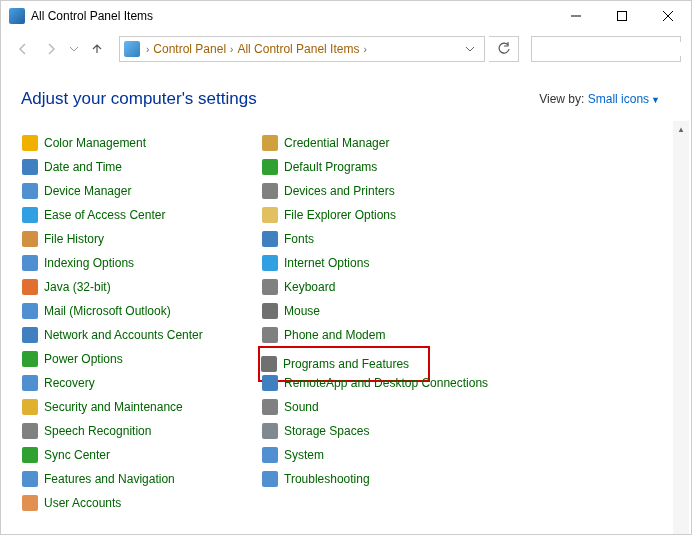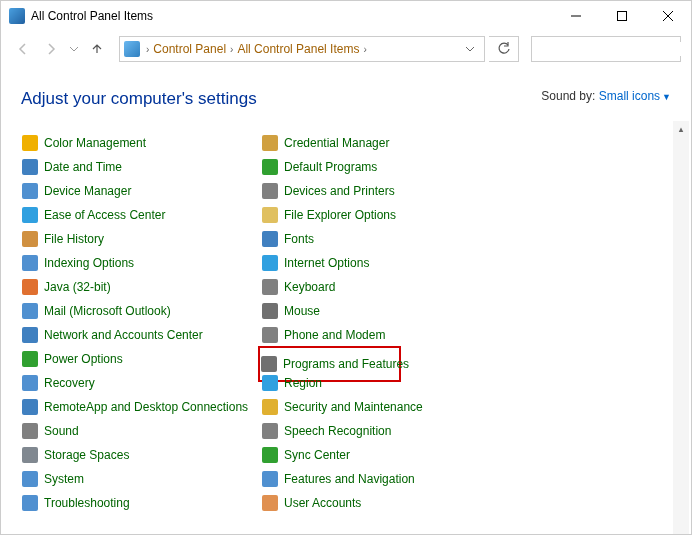--- a/index.html
+++ b/index.html
@@ -21,33 +21,33 @@
   .addr-icon { width:16px; height:16px; background: linear-gradient(135deg,#6ab8f0,#3080c0); border-radius:2px; margin-right:4px; }
   .addr-sep { margin: 0 2px; color:#666; font-size:10px; }
   .addr-seg { color:#a16207; padding: 0 2px; }
   .addr-flex { flex:1; }
   .addr-drop { width:20px; display:flex; justify-content:center; color:#666; }
   .refresh { width:30px; height:26px; border:1px solid #ccc; border-left:none; display:flex; align-items:center; justify-content:center; color:#555; }
   .searchbox { width:150px; height:26px; border:1px solid #ccc; margin-left:8px; display:flex; align-items:center; padding:0 6px; }
   .searchbox input { border:none; outline:none; flex:1; font-size:12px; }
   
   
-  .content-header { display:flex; justify-content:space-between; padding: 22px 20px 12px 20px; }
+  .content-header { display:flex; align-items:center; justify-content:space-between; padding: 22px 31px 12px 20px; }
   .content-header h1 { color:#003399; font-weight:400; font-size:17px; }
   .viewby { font-size:12px; color:#333; }
   .viewby a { color:#0066cc; text-decoration:none; margin-left:0; }
   .viewby .caret { color:#0066cc; font-size:9px; margin-left:2px; }
   
   
   .items-wrap { position:relative; padding: 10px 14px 0 18px; height: calc(100% - 30px - 36px - 54px); overflow:hidden; }
   .items { display:grid; grid-template-columns: 240px 240px; grid-auto-rows: 24px; }
   .item { display:flex; align-items:center; gap:6px; cursor:default; padding:1px 3px; }
   .item .icn { width:16px; height:16px; flex-shrink:0; border-radius:2px; }
   .item .lbl { color:#006400; font-size:12px; white-space:nowrap; }
-  .highlighted { border:2px solid #d00000; padding: 16px 1px; margin:-1px -1px; width:143px; }
+  .highlighted { border:2px solid #d00000; padding: 16px 1px; margin:-1px -1px; width:172px; }
   
   .scrollbar { position:absolute; right:2px; top:0; width:16px; height:100%; }
   .scroll-track { width:100%; height:100%; background:#f5f5f5; position:relative; }
   .scroll-up { position:absolute; top:0; width:16px; height:16px; display:flex; align-items:center; justify-content:center; color:#666; font-size:9px;}
 </style>
 </head>
 <body>
 
 <div class="titlebar">
   <div class="app-icon"></div>
@@ -115,21 +115,21 @@
 
   <div class="searchbox">
     <input type="text" placeholder="" style="">
 
   </div>
 </div>
 
 <div class="content-header">
   <h1>Adjust your computer's settings</h1>
   <div class="viewby">
-    <span>Sound by:</span>
+    <span>View by:</span>
     <a href="#"><span>Small icons</span><span class="caret">▼</span></a>
   </div>
 </div>
 
 <div class="items-wrap">
   <div class="items" id="items-grid">
       <div class="item">
         <div class="icn" style="background: rgb(240, 176, 0);"></div>
         <span class="lbl">Color Management</span>
       </div>
@@ -207,24 +207,20 @@
       </div>
       <div class="item highlighted">
         <div class="icn" style="background: rgb(112, 112, 112);"></div>
         <span class="lbl">Programs and Features</span>
       </div>
       <div class="item">
         <div class="icn" style="background: rgb(80, 144, 208);"></div>
         <span class="lbl">Recovery</span>
       </div>
       <div class="item">
-        <div class="icn" style="background: rgb(48, 160, 224);"></div>
-        <span class="lbl">Region</span>
-      </div>
-      <div class="item">
         <div class="icn" style="background: rgb(64, 128, 192);"></div>
         <span class="lbl">RemoteApp and Desktop Connections</span>
       </div>
       <div class="item">
         <div class="icn" style="background: rgb(224, 176, 48);"></div>
         <span class="lbl">Security and Maintenance</span>
       </div>
       <div class="item">
         <div class="icn" style="background: rgb(128, 128, 128);"></div>
         <span class="lbl">Sound</span>

